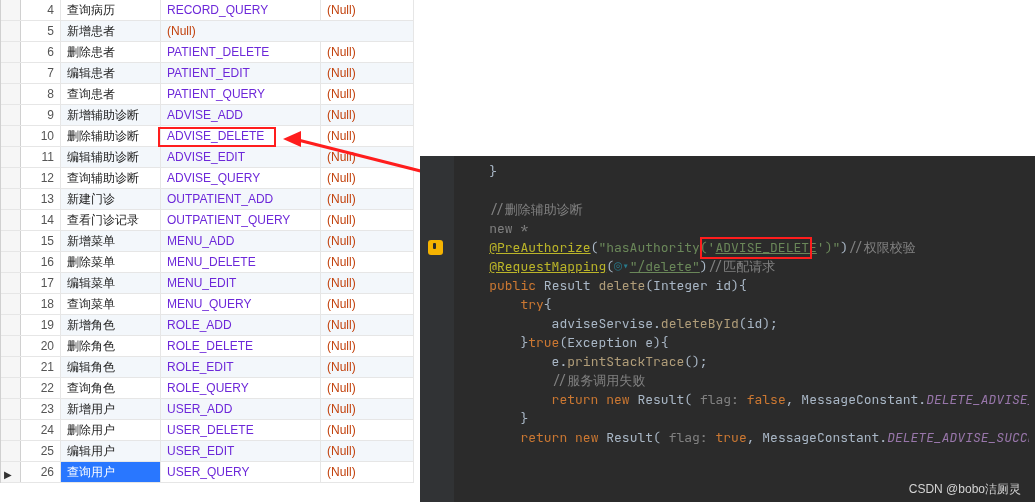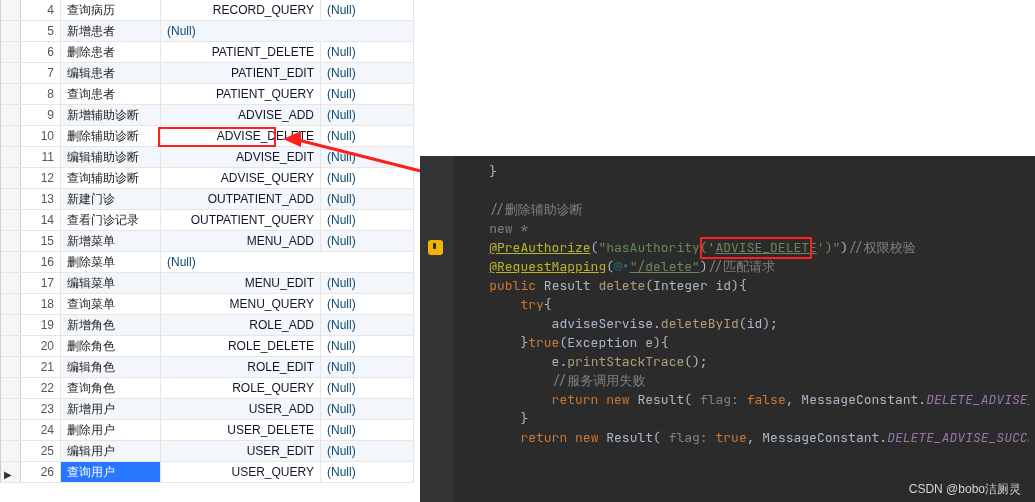--- a/index.html
+++ b/index.html
@@ -8,22 +8,22 @@
 
 .grid { width:414px; border-left:1px solid #d0d0d0; }
 .grid-row { display:flex; height:21px; line-height:21px; border-bottom:1px solid #e6e6e6; background:#fff; }
 .grid-row.alt { background:#f3f7fb; }
 .grid-head-cell, .name-cell, .perm-cell, .null-cell, .rownum-cell {
   border-right:1px solid #e6e6e6; padding:0 6px; overflow:hidden; white-space:nowrap;
 }
 .gutter { width:20px; border-right:1px solid #d0d0d0; background:#f6f6f6; position:relative; }
 .rownum-cell { width:40px; text-align:right; color:#555; background:#fff; }
 .name-cell { width:100px; color:#222; }
-.perm-cell { width:160px; color:#0f172a;text-align:right; }
-.null-cell { width:auto; flex:1; color:#0c4a6e; }
+.perm-cell { width:160px; color:#6d28d9; }
+.null-cell { width:auto; flex:1; color:#c2410c; }
 .grid-row.sel .name-cell { background:#2977ff; color:#fff; }
 .grid-row.sel .gutter::before { content:"▶"; position:absolute; left:3px; top:2px; font-size:10px; color:#333; }
 
 .hl-box { position:absolute; border:2px solid #ff1d1d; pointer-events:none; }
 
 
 .code-pane { position:absolute; left:420px; top:156px; width:615px; height:346px; background:#2b2b2b; color:#a9b7c6; }
 .code-gutter { position:absolute; left:0; top:0; width:34px; height:100%; background:#313335; }
 .bulb { position:absolute; left:8px; top:84px; width:15px; height:15px; background:#f5b301; border-radius:3px; }
 .bulb::after{ content:""; position:absolute; left:5px; top:3px; width:3px; height:6px; background:#2b2b2b; border-radius:1px; }
@@ -122,20 +122,21 @@
       <div class="gutter"></div>
       <div class="rownum-cell">15</div>
       <div class="name-cell">新增菜单</div>
       <div class="perm-cell">MENU_ADD</div>
       <div class="null-cell">(Null)</div>
     </div>
     <div class="grid-row">
       <div class="gutter"></div>
       <div class="rownum-cell">16</div>
       <div class="name-cell">删除菜单</div>
+      <div class="perm-cell">MENU_DELETE</div>
       <div class="null-cell">(Null)</div>
     </div>
     <div class="grid-row alt">
       <div class="gutter"></div>
       <div class="rownum-cell">17</div>
       <div class="name-cell">编辑菜单</div>
       <div class="perm-cell">MENU_EDIT</div>
       <div class="null-cell">(Null)</div>
     </div>
     <div class="grid-row">

